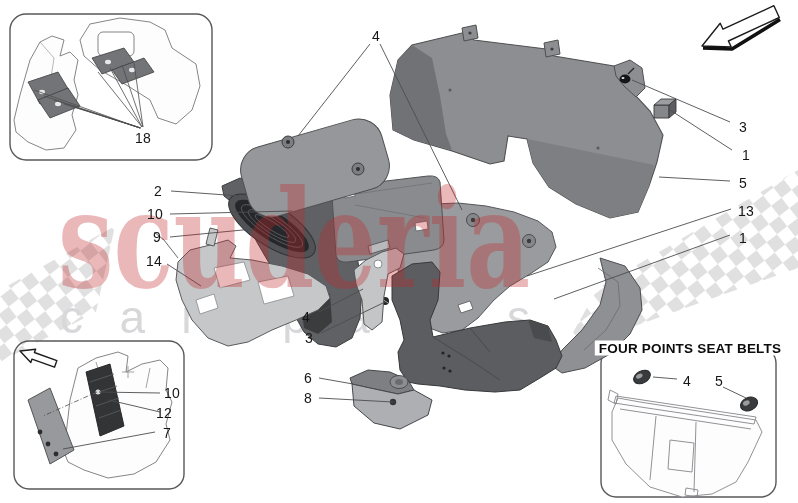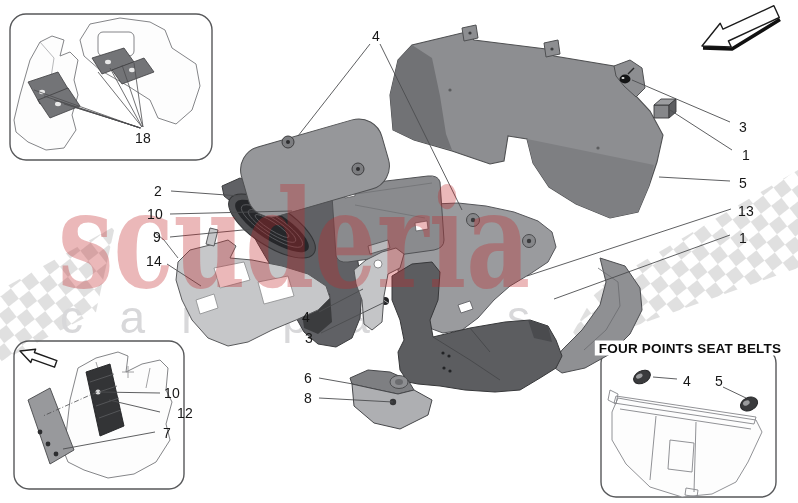--- a/index.html
+++ b/index.html
@@ -274,21 +274,21 @@
   </div>
       <div class="callout" style="left: 746px; top: 211px;">
     <span>13</span>
   </div>
       <div class="callout" style="left: 743px; top: 238px;">
     <span>1</span>
   </div>
       <div class="callout" style="left: 172px; top: 393px;">
     <span>10</span>
   </div>
-      <div class="callout" style="left: 185px; top: 413px;">
+      <div class="callout" style="left: 164px; top: 413px;">
     <span>12</span>
   </div>
       <div class="callout" style="left: 167px; top: 433px;">
     <span>7</span>
   </div>
       <div class="callout" style="left: 687px; top: 381px;">
     <span>4</span>
   </div>
       <div class="callout" style="left: 719px; top: 381px;">
     <span>5</span>

